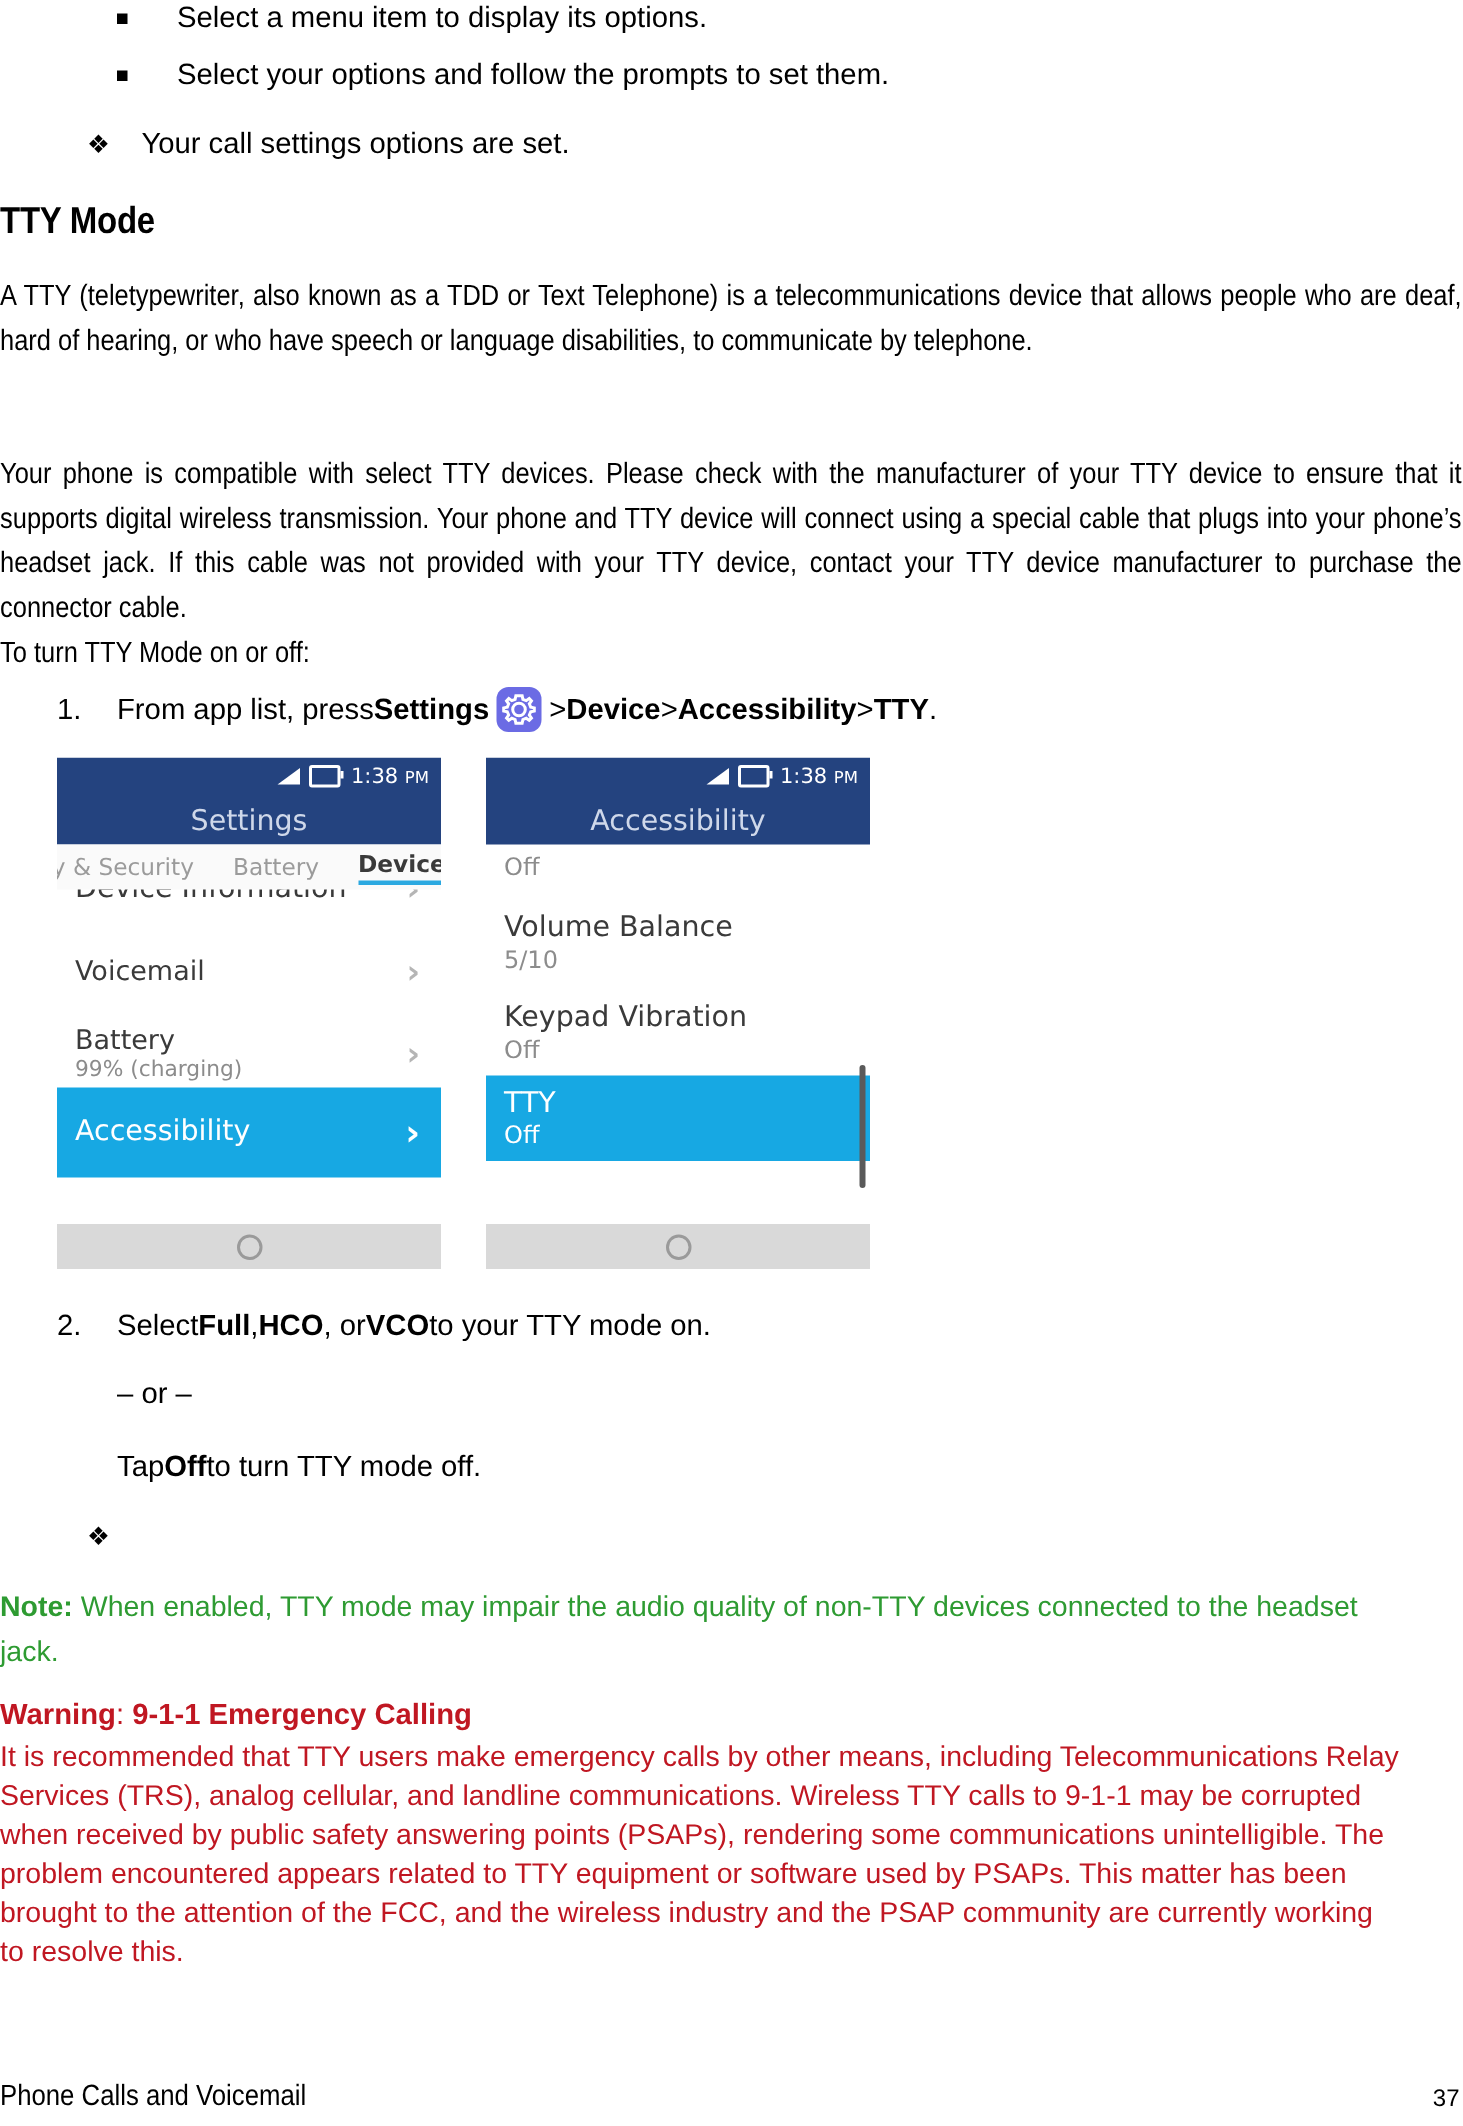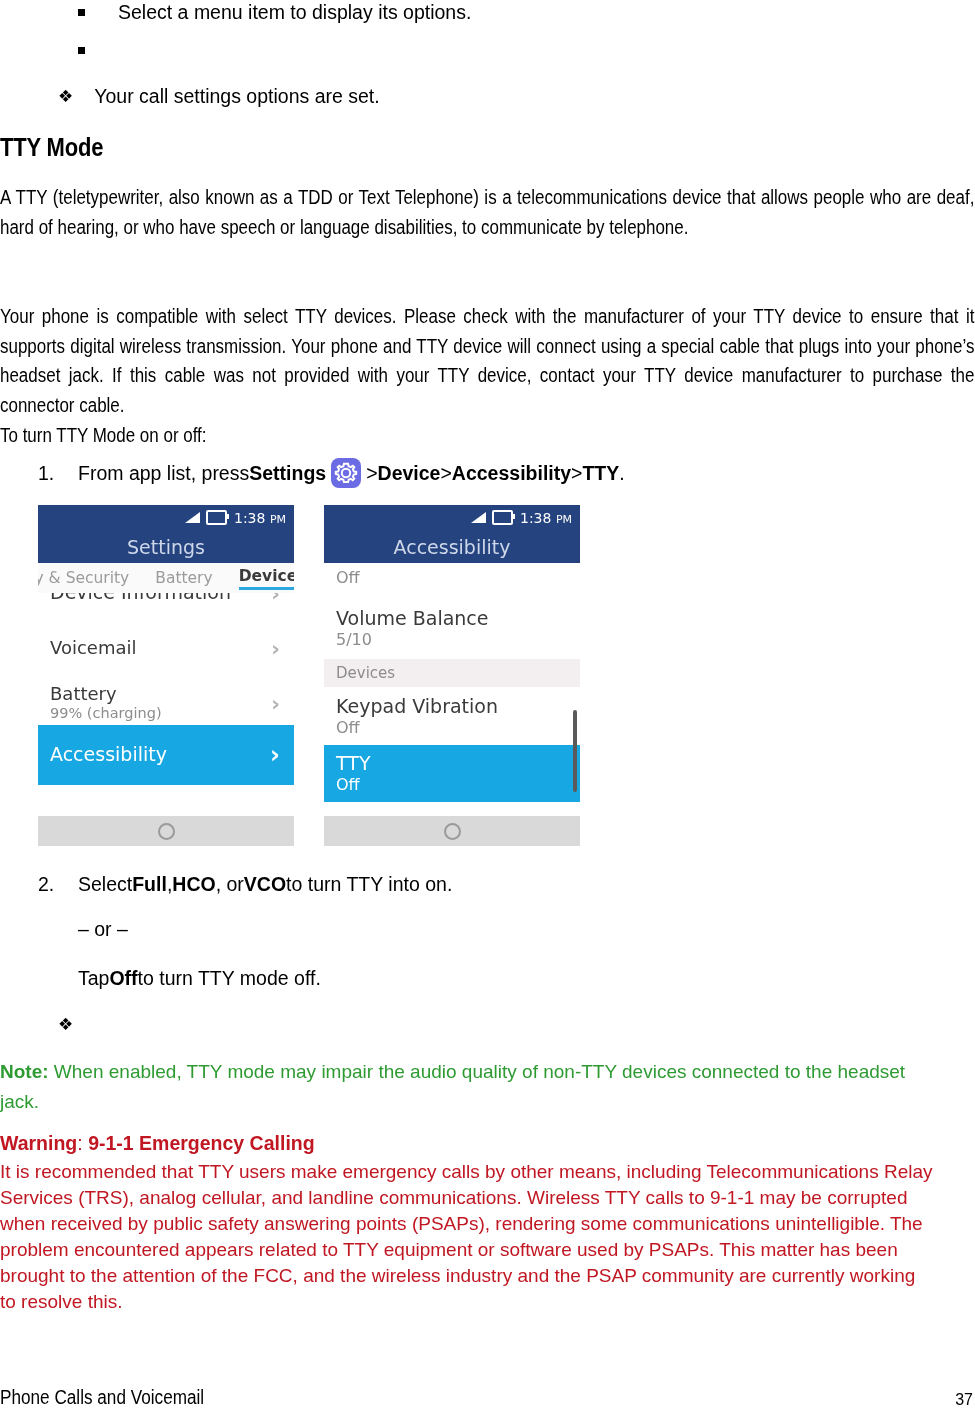--- a/index.html
+++ b/index.html
@@ -308,20 +308,21 @@
 
 <div class="page">
 
   <div class="bullet-row" style="left:78px; top:0px; width:700px;">
     <div class="sq-bullet"></div>
     <div class="bullet-text" style="margin-left:33px;">Select a menu item to display its options.</div>
   </div>
 
   <div class="bullet-row" style="left:78px; top:38px; width:700px;">
     <div class="sq-bullet"></div>
+    <div class="bullet-text" style="margin-left:33px;">Select your options and follow the prompts to set them.</div>
   </div>
 
   <div class="bullet-row" style="left:58px; top:84px; width:700px;">
     <div class="diamond-bullet">❖</div>
     <div class="bullet-text" style="margin-left:21px;">Your call settings options are set.</div>
   </div>
 
   <div class="section-heading" style="left:0px; top:133px;">TTY Mode</div>
 
   <div class="para" style="left:0px; top:183px;">A TTY (teletypewriter, also known as a TDD or Text Telephone) is a telecommunications device that allows people who are deaf, hard of hearing, or who have speech or language disabilities, to communicate by telephone.</div>
@@ -416,21 +417,20 @@
     <div class="phone-list">
       <div class="row" style="height:38px; padding-top:4px;">
         <div class="row-sub" style="font-size:16px;">Off</div>
       </div>
 
       <div class="row" style="height:58px; padding-top:6px;">
         <div class="row-title" style="font-size:19px;">Volume Balance</div>
         <div class="row-sub" style="font-size:16px;">5/10</div>
       </div>
 
-      <div class="section-hdr">Devices</div>
 
       <div class="row" style="height:58px; padding-top:8px;">
         <div class="row-title" style="font-size:19px;">Keypad Vibration</div>
         <div class="row-sub" style="font-size:16px;">Off</div>
       </div>
 
       <div class="row selected" style="height:57px; padding-top:7px;">
         <div class="row-title" style="font-size:19px;">TTY</div>
         <div class="row-sub" style="font-size:16px;">Off</div>
       </div>
@@ -444,21 +444,21 @@
   </div>
 
   <div class="step" style="left:38px; top:871px;">
     <span class="step-num">2.</span>
     <span>Select </span>
     <b>Full</b>
     <span>, </span>
     <b>HCO</b>
     <span>, or </span>
     <b>VCO</b>
-    <span> to turn TTY into on.</span>
+    <span> to your TTY mode on.</span>
   </div>
 
   <div class="sub-line" style="left:78px; top:918px;">– or –</div>
 
   <div class="step" style="left:78px; top:965px;">
     <span>Tap </span>
     <b>Off</b>
     <span> to turn TTY mode off.</span>
   </div>
 

